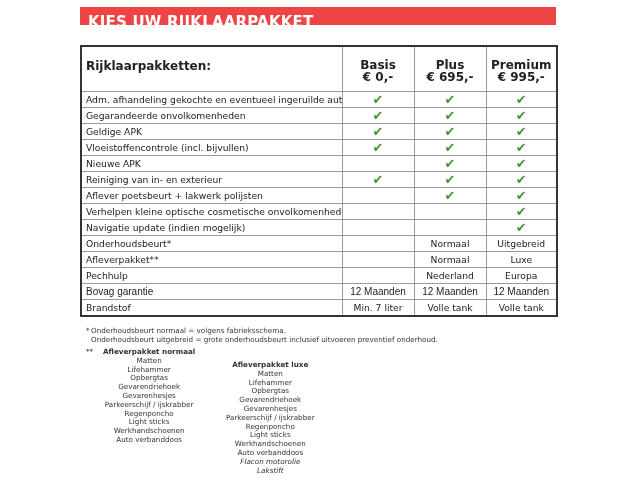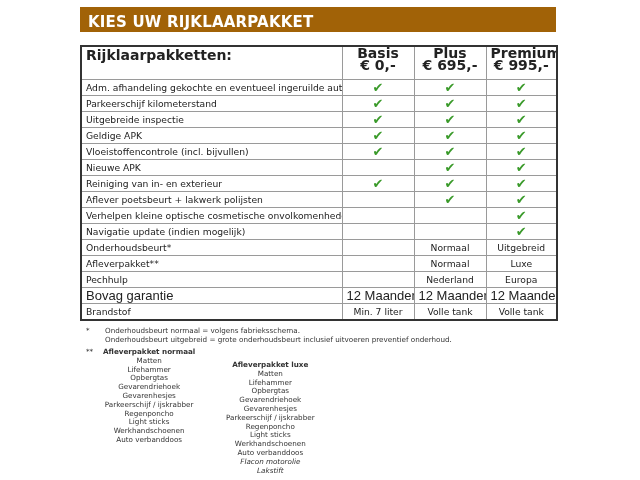--- a/index.html
+++ b/index.html
@@ -1,29 +1,29 @@
 <!DOCTYPE html>
 <html><head>
 <meta charset="utf-8">
 <style>
   html, body { margin:0; padding:0; background:#ffffff; }
   body { width:640px; height:480px; position:relative; overflow:hidden; font-family:"DejaVu Sans", sans-serif; color:#222; }
-  .title-bar { position:absolute; left:80px; top:7px; width:476px; height:25px; background:#a16207; }
+  .title-bar { position:absolute; left:80px; top:7px; width:476px; height:18px; background:#ef4444; }
   .title-bar span { position:absolute; left:8px; top:6px; color:#fff; font-weight:bold; font-size:15px; letter-spacing:0.2px; }
   table.pk { position:absolute; left:80px; top:45px; width:476px; border-collapse:collapse; border:2px solid #333; font-size:9.2px; table-layout:fixed; }
   table.pk td, table.pk th { border:1px solid #9a9a9a; padding:0 4px; height:15px; white-space:nowrap; overflow:hidden; }
-  table.pk th { height:32px; font-weight:bold; font-size:14px; vertical-align:top; padding-top:0; }
+  table.pk th { height:32px; font-weight:bold; font-size:12px; vertical-align:top; padding-top:12px; }
   table.pk th.first { text-align:left; }
   table.pk th.col { text-align:center; line-height:12px; }
   table.pk td.c { text-align:center; }
   .check { color:#3a9a2a; font-weight:bold; font-size:13px; line-height:13px; }
-  tr.big td { font-size:13px; font-family:"Liberation Sans", sans-serif; }
+  tr.big td { font-size:10px; font-family:"Liberation Sans", sans-serif; }
   .notes { position:absolute; left:86px; top:327px; font-size:7.2px; line-height:8.8px; color:#333; }
   .notes .star { position:absolute; left:0; }
-  .notes .txt { position:absolute; left:19px; white-space:nowrap;text-align:center; }
+  .notes .txt { position:absolute; left:5px; white-space:nowrap;text-align:center; }
   .pkgcol { position:absolute; white-space:nowrap;text-align:center; }
   .pkgcol .h { font-weight:bold; }
   .pkgcol .i { font-style:italic; }
 </style>
 </head>
 <body>
 
 <div class="title-bar">
   <span>KIES UW RIJKLAARPAKKET</span>
 </div>
@@ -53,27 +53,21 @@
     </tr>
   </thead>
   <tbody id="rows">
       <tr>
         <td>Adm. afhandeling gekochte en eventueel ingeruilde auto</td>
         <td class="c"><span class="check">✔</span></td>
         <td class="c"><span class="check">✔</span></td>
         <td class="c"><span class="check">✔</span></td>
       </tr>
       <tr>
-        <td>Parkeerschijf kilometerstand</td>
-        <td class="c"><span class="check">✔</span></td>
-        <td class="c"><span class="check">✔</span></td>
-        <td class="c"><span class="check">✔</span></td>
-      </tr>
-      <tr>
-        <td>Uitgebreide inspectie</td>
+        <td>Gegarandeerde onvolkomenheden</td>
         <td class="c"><span class="check">✔</span></td>
         <td class="c"><span class="check">✔</span></td>
         <td class="c"><span class="check">✔</span></td>
       </tr>
       <tr>
         <td>Geldige APK</td>
         <td class="c"><span class="check">✔</span></td>
         <td class="c"><span class="check">✔</span></td>
         <td class="c"><span class="check">✔</span></td>
       </tr>

